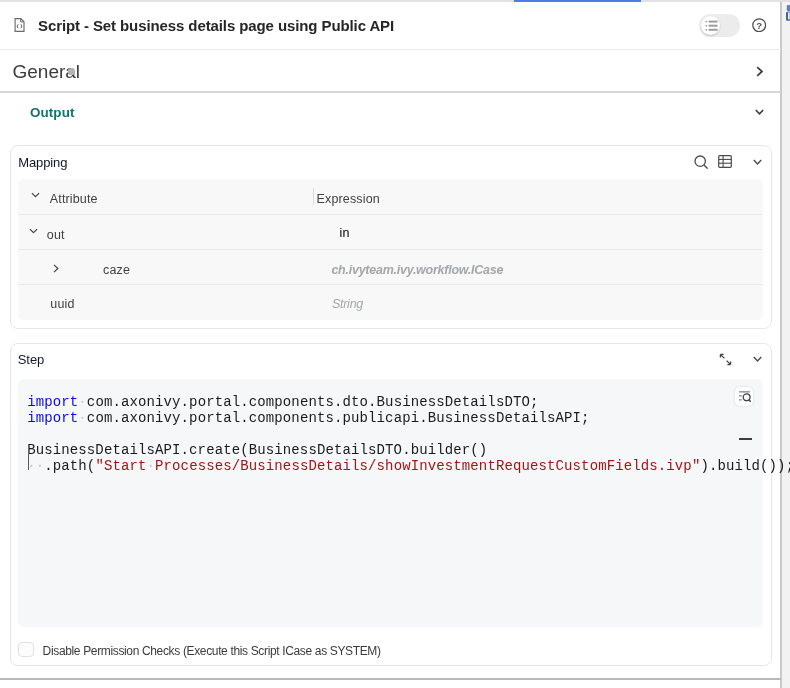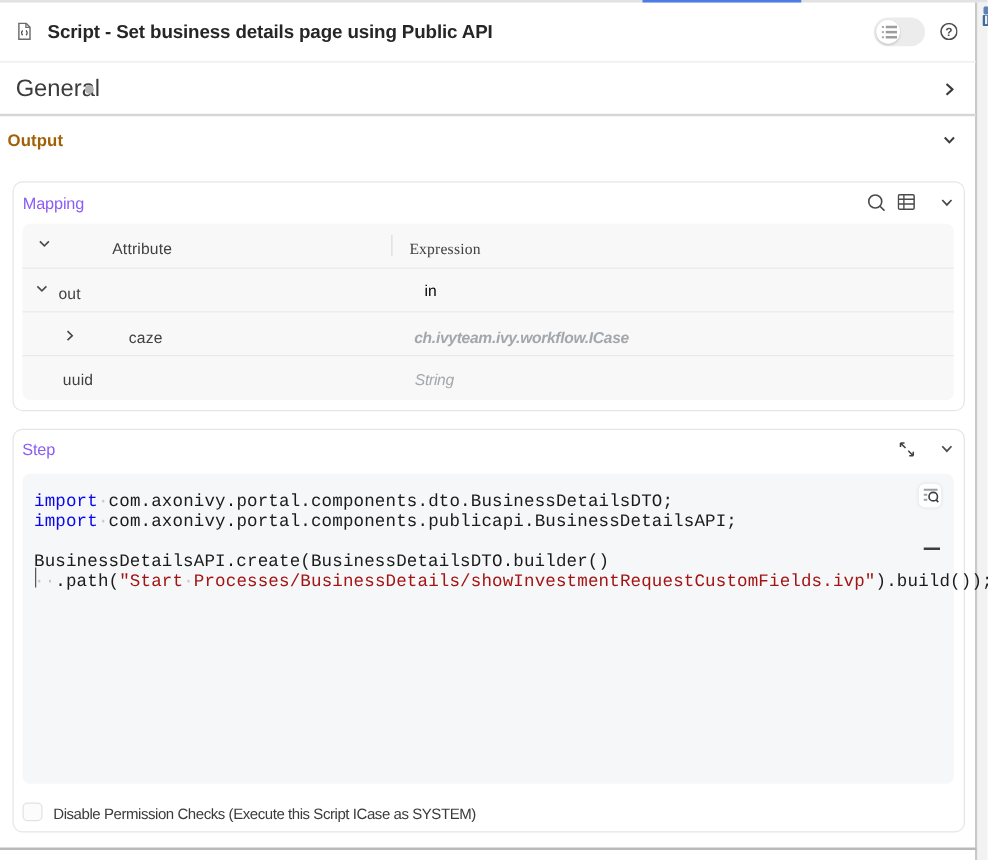--- a/index.html
+++ b/index.html
@@ -17,27 +17,27 @@
 #hdrline { left:0; top:49px; width:781px; height:1.2px; background:#ebebeb; }
 #toggle { left:699px; top:14px; width:41px; height:23px; background:#ececec; border-radius:11.5px; }
 #knob { left:701px; top:16px; width:19px; height:19px; background:#fff; border-radius:50%; box-shadow:0 1px 2px rgba(0,0,0,0.18); }
 
 
 #general { left:12.5px; top:65.2px; font-size:19px; color:#3c3c3c; line-height:14px; }
 #gendot { left:68px; top:68.3px; width:6.7px; height:6.7px; border-radius:50%; background:#b3b3b3; }
 #genline { left:0; top:90.7px; width:781px; height:2.2px; background:#d6d6d6; }
 
 
-#output { left:6px; top:106.2px; font-size:13.4px; font-weight:bold; color:#a16207; line-height:13px; letter-spacing:0.1px; }
+#output { left:30px; top:106.2px; font-size:13.4px; font-weight:bold; color:#0f766e; line-height:13px; letter-spacing:0.1px; }
 
 
 .box { border:1px solid #e6e6e6; border-radius:8px; background:#fff; }
 #mapbox { left:9.5px; top:144.5px; width:762px; height:184px; }
 #codebox { left:9.5px; top:342.5px; width:762px; height:323px; }
-.boxlabel { font-size:13px; font-weight:500; color:#8b5cf6; line-height:13px; letter-spacing:-0.1px; }
+.boxlabel { font-size:13px; font-weight:500; color:#0f172a; line-height:13px; letter-spacing:-0.1px; }
 #maplabel { left:18.2px; top:156.4px; }
 #codelabel { left:17.8px; top:353.4px; }
 
 
 #table { left:17.5px; top:178.5px; width:745.5px; height:141.5px; background:#f8f8f9; border-radius:6px; font-size:12.5px; letter-spacing:0.15px; color:#414141; }
 .rline { position:absolute; left:0; width:745.5px; height:1px; background:#e9e9e9; }
 .cell { position:absolute; line-height:12px; }
 .chev { position:absolute; }
 .ital { font-style:italic; color:#a2a7ab; letter-spacing:-0.25px; }
 #coldiv { left:295.8px; top:9px; width:1px; height:17px; background:#dcdcdc; position:absolute; }
@@ -120,23 +120,23 @@
   <polyline points="0.8,1 4.5,4.9 8.2,1" fill="none" stroke="#4a4a4a" stroke-width="1.4"></polyline>
 </svg>
 
 <div class="abs" id="table">
   <div class="rline" style="top:35.5px;"></div>
   <div class="rline" style="top:70.5px;"></div>
   <div class="rline" style="top:105px;"></div>
   <svg class="chev" style="left:13px; top:13.5px;" width="9" height="7" viewBox="0 0 9 7">
     <polyline points="0.9,1.1 4.5,4.7 8.1,1.1" fill="none" stroke="#4a4a4a" stroke-width="1.3"></polyline>
   </svg>
-  <div class="cell" style="left:32.3px; top:14px;margin-left:40px;">Attribute</div>
+  <div class="cell" style="left:32.3px; top:14px;">Attribute</div>
   <div id="coldiv"></div>
-  <div class="cell" style="left:310px; top:14px;font-family:Liberation Serif, serif;">Expression</div>
+  <div class="cell" style="left:299px; top:14px;">Expression</div>
 
   <svg class="chev" style="left:11px; top:49px;" width="9" height="7" viewBox="0 0 9 7">
     <polyline points="0.9,1.1 4.5,4.7 8.1,1.1" fill="none" stroke="#4a4a4a" stroke-width="1.3"></polyline>
   </svg>
   <div class="cell" style="left:29.3px; top:50px;">out</div>
   <div class="cell" style="left:322px; top:48.3px; color:#000000;">in</div>
 
   <svg class="chev" style="left:35.8px; top:85px;" width="6" height="9" viewBox="0 0 6 9">
     <polyline points="1,0.9 4.8,4.5 1,8.1" fill="none" stroke="#4a4a4a" stroke-width="1.3"></polyline>
   </svg>

